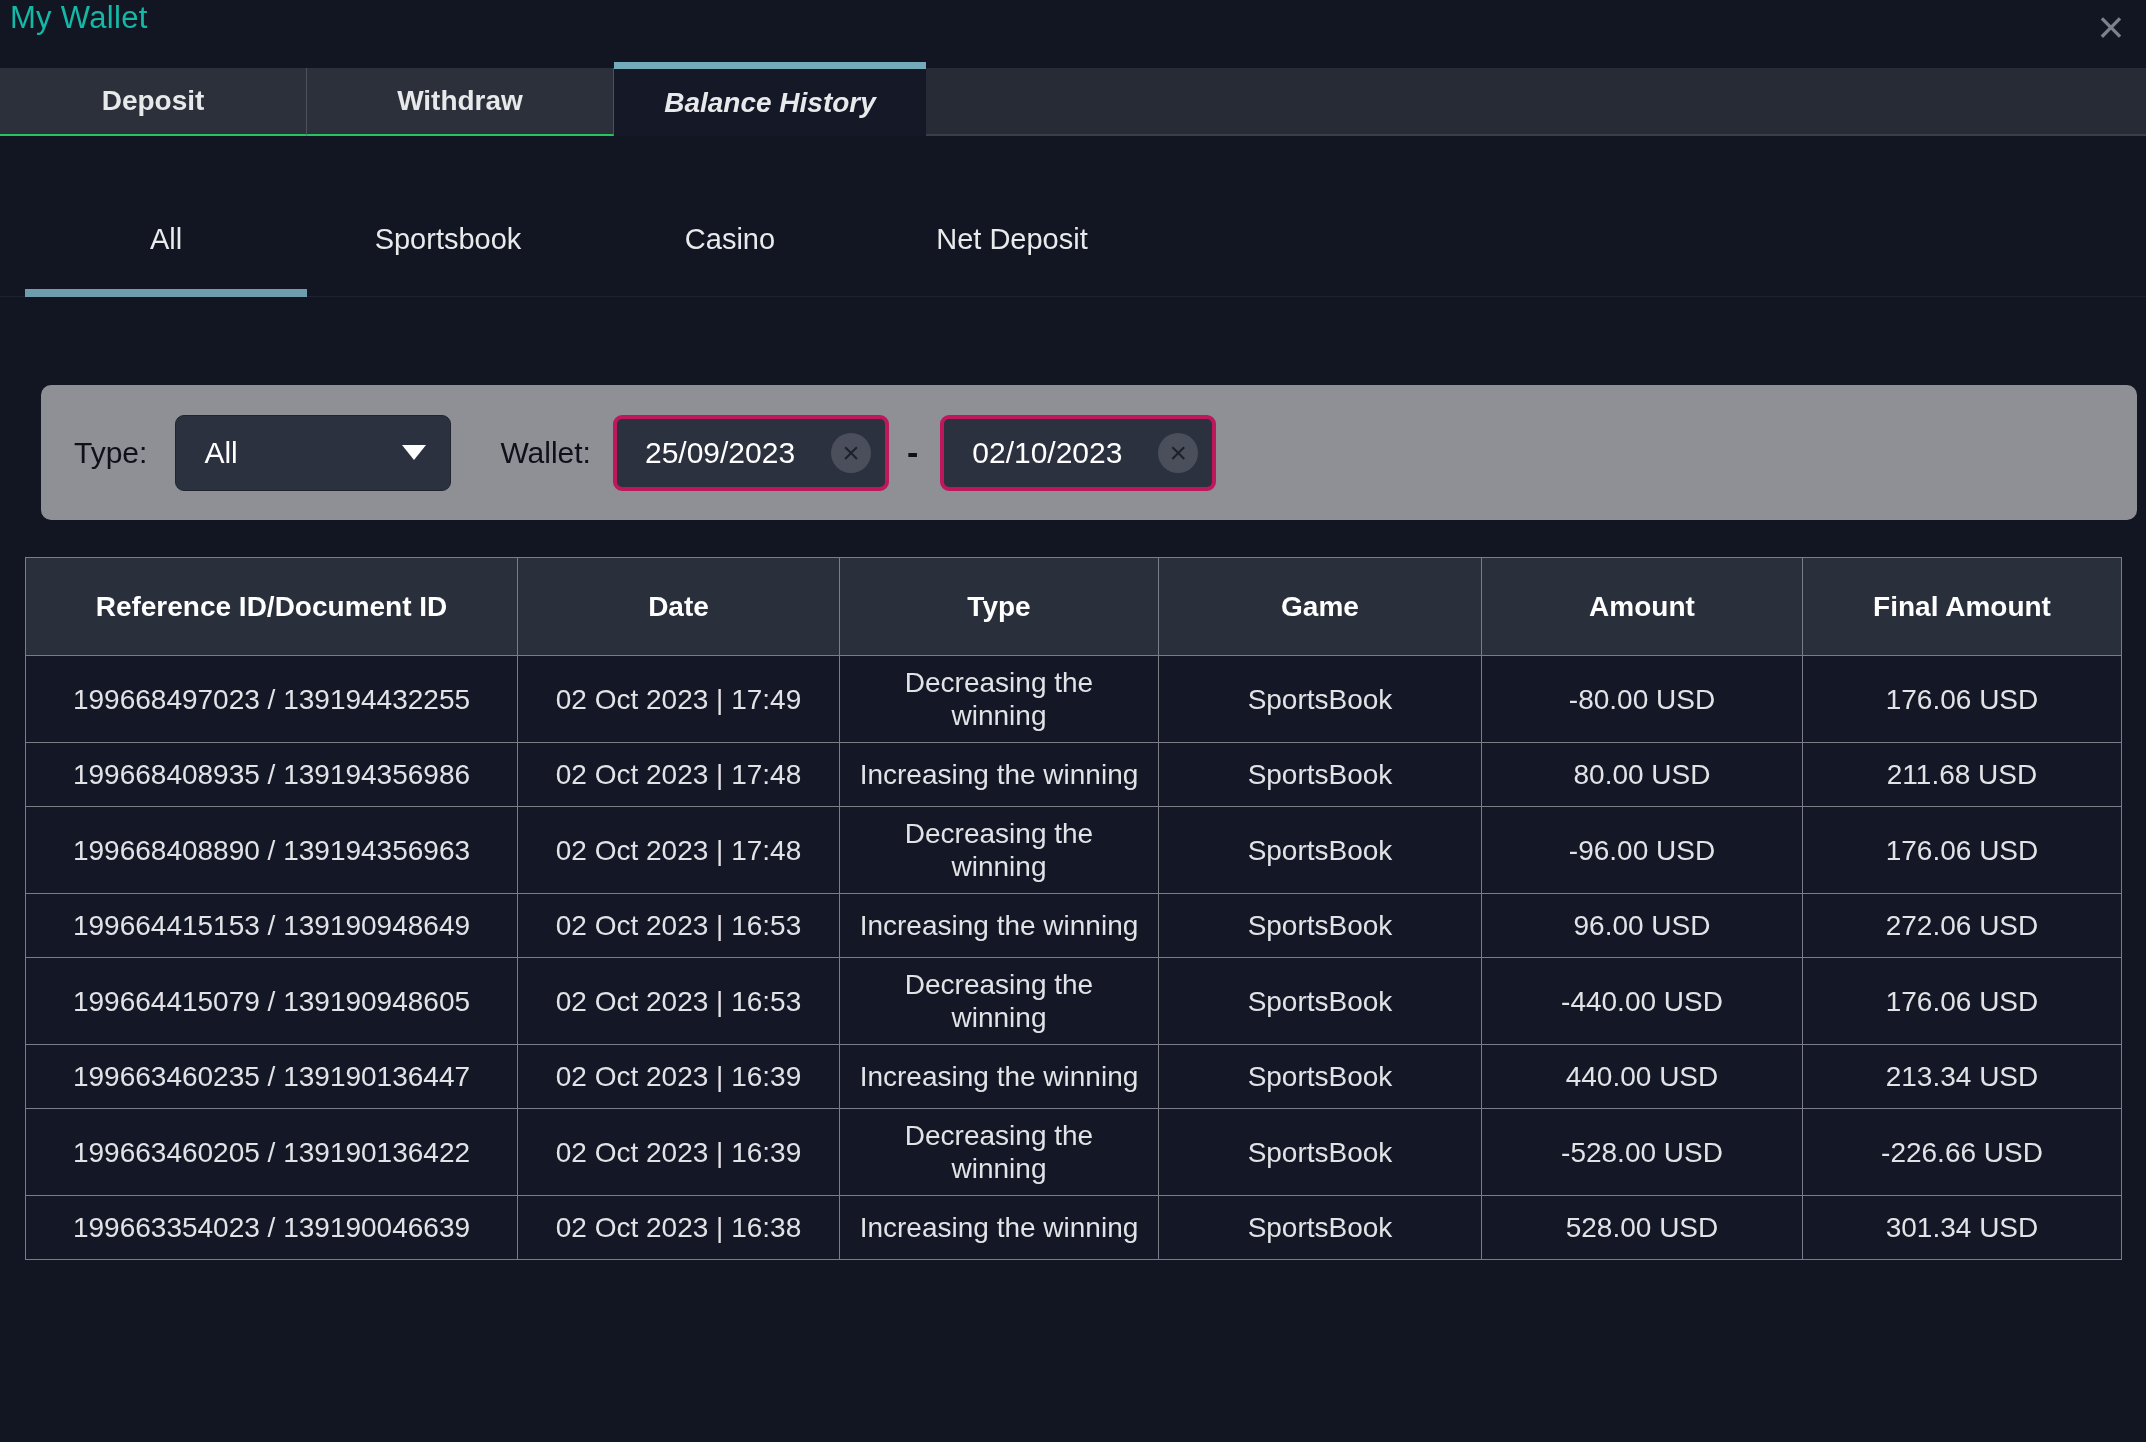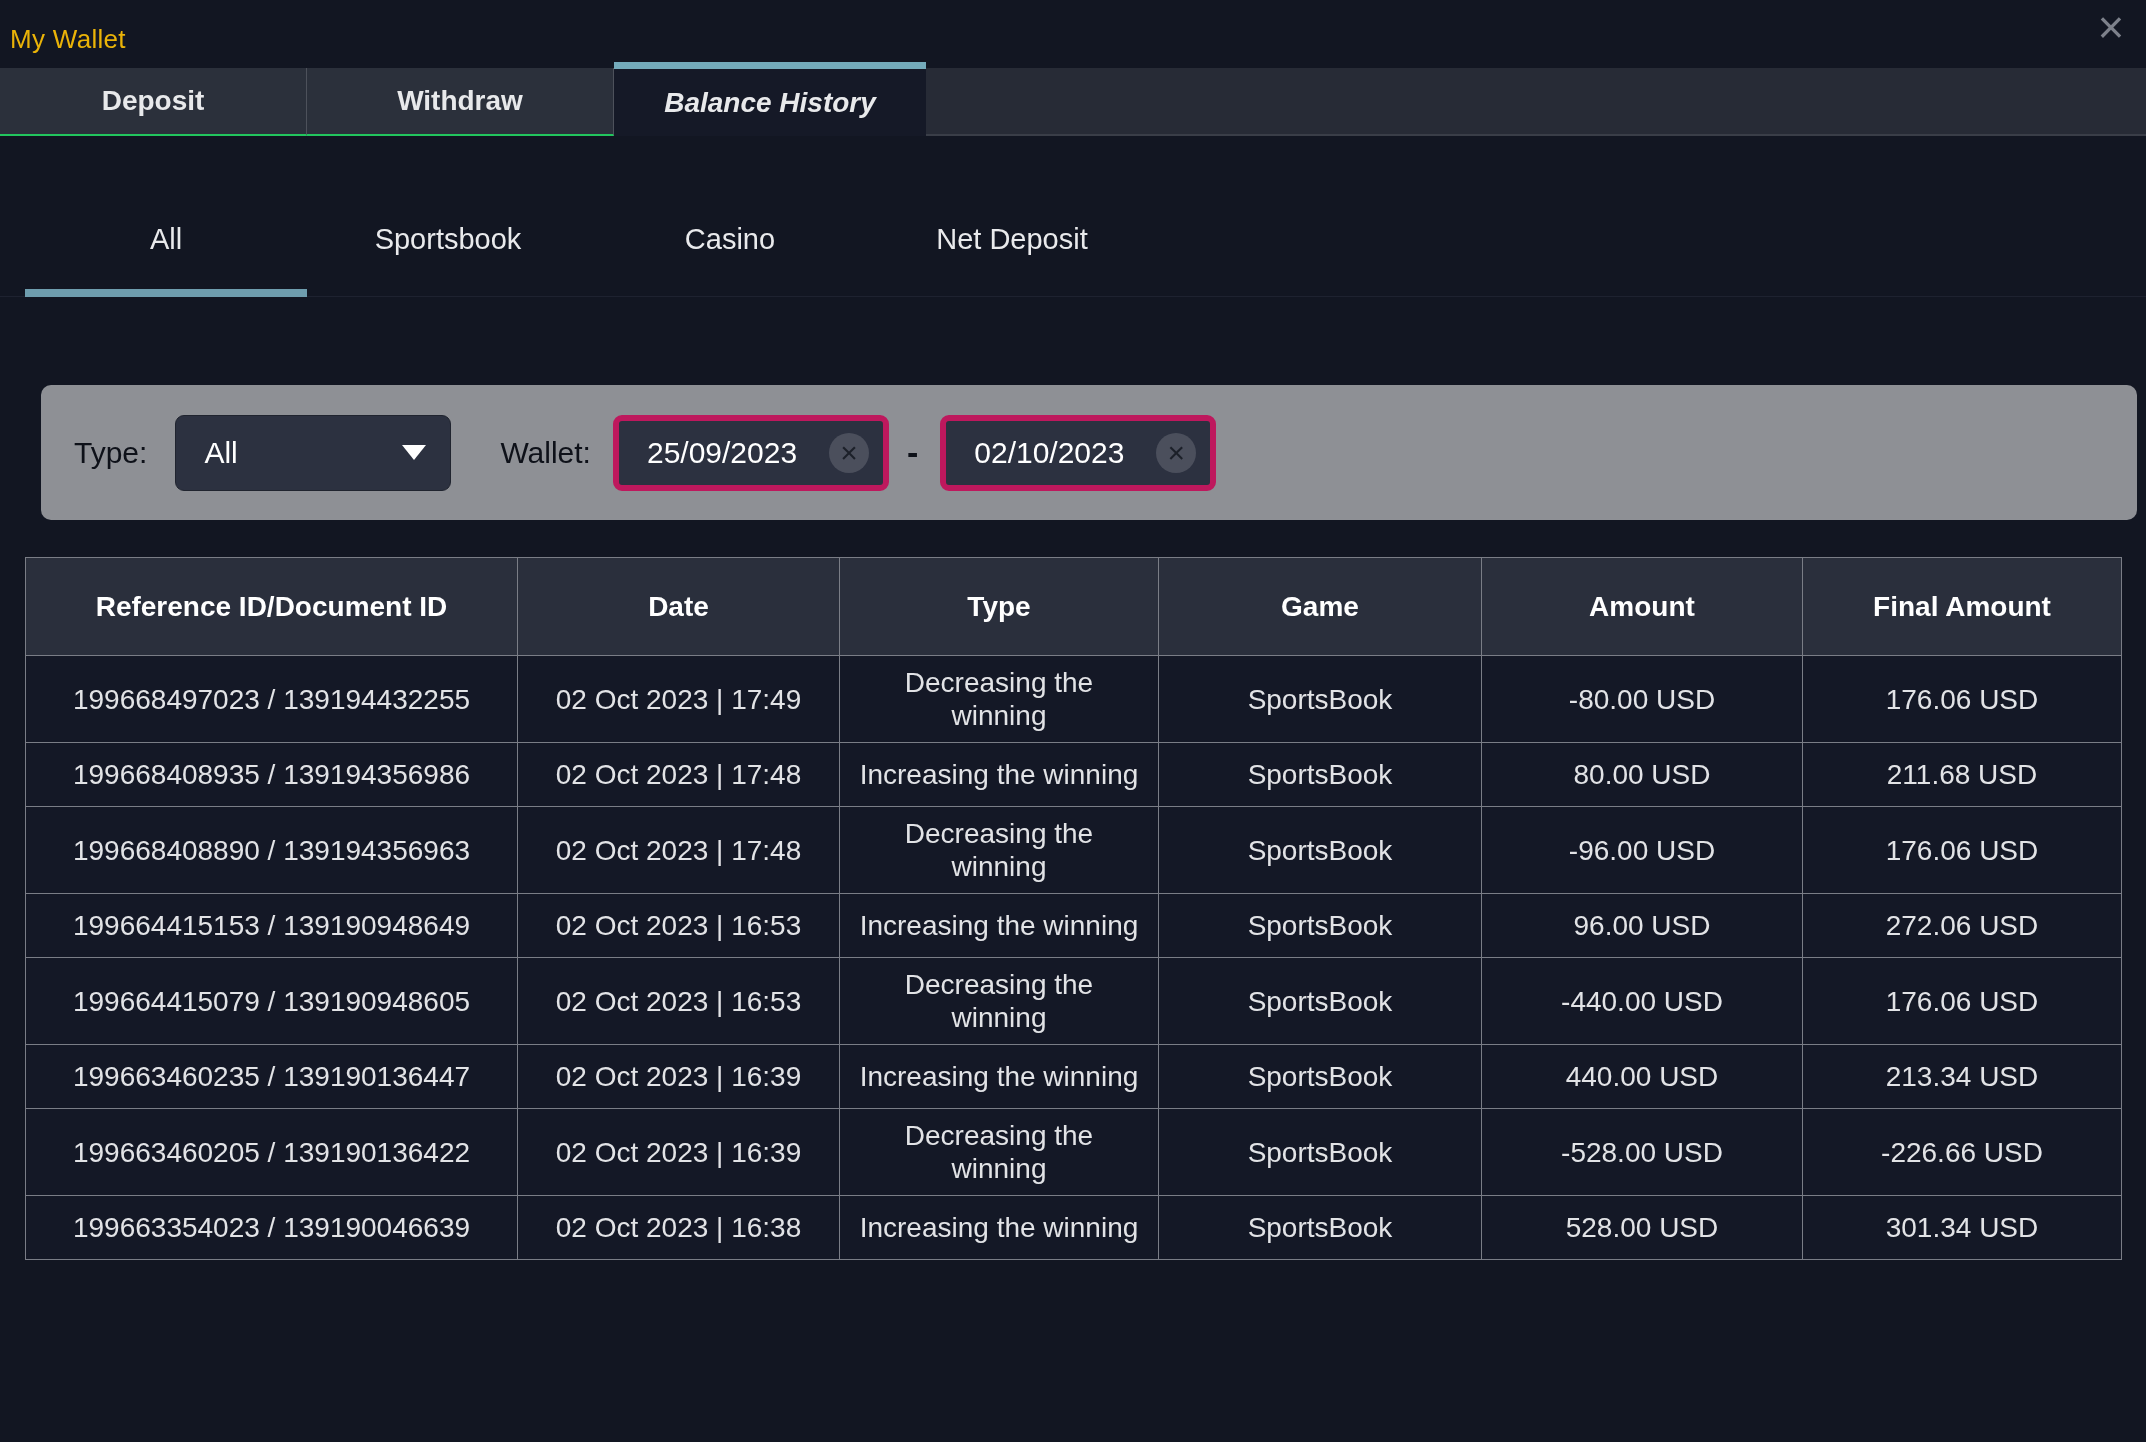--- a/index.html
+++ b/index.html
@@ -6,21 +6,21 @@
   html,body { width:2146px; height:1442px; overflow:hidden; }
   body {
     background:#121622;
     font-family:"Liberation Sans", sans-serif;
     position:relative;
     color:#e2e3e6;
   }
 
   
   .titlebar { position:absolute; left:0; top:0; width:2146px; height:68px; }
-  .title { position:absolute; left:10px; top:24px; font-size:26px; color:#eab308; letter-spacing:.3px; }
+  .title { position:absolute; left:10px; top:0; font-size:31px; color:#14b8a6; letter-spacing:.3px; }
   .close-btn { position:absolute; right:14px; top:6px; width:42px; height:42px;
     display:flex; align-items:center; justify-content:center; cursor:pointer; }
   .close-btn span { font-size:46px; line-height:42px; color:#7d818b; font-weight:400; }
 
   
   .tabstrip { position:absolute; left:0; top:68px; width:2146px; height:68px;
     display:flex; background:#272b36; }
   .tab { width:307px; height:68px; display:flex; align-items:center; justify-content:center;
     background:#2b303b; font-size:28px; font-weight:700; color:#e8e9eb; cursor:pointer;
     border-right:1px solid #4d515b; border-bottom:2px solid #22c55e; }
@@ -40,21 +40,21 @@
     background:#8e9095; border-radius:10px; display:flex; align-items:center; padding-left:33px;margin-left:16px; }
   .flabel { font-size:30px; color:#0e1119; font-weight:500; }
   .dropdown { margin-left:28px; width:276px; height:76px; background:#2c3140;
     border:1px solid #20242f; border-radius:9px; display:flex; align-items:center;
     justify-content:space-between; padding:0 24px 0 28px; cursor:pointer; }
   .dropdown-value { font-size:30px; color:#ffffff; font-weight:500; }
   .caret { width:0; height:0; border-left:12px solid transparent; border-right:12px solid transparent;
     border-top:15px solid #ffffff; }
   .range-label { margin-left:49px; }
   .datebox { margin-left:22px; width:276px; height:76px; background:#2c3140;
-    border:6px solid #be185d; border-radius:9px; display:flex; align-items:center;
+    border:4px solid #be185d; border-radius:9px; display:flex; align-items:center;
     justify-content:space-between; padding:0 14px 0 28px; cursor:text; }
   .date-value { font-size:30px; color:#ffffff; font-weight:500; }
   .clear-btn { width:40px; height:40px; border-radius:50%; background:#4b4f5c; flex:0 0 auto;
     display:flex; align-items:center; justify-content:center; cursor:pointer; }
   .clear-btn span { font-size:30px; color:#1c2029; line-height:40px; }
   .range-dash { margin-left:18px; font-size:34px; font-weight:700; color:#0e1119; }
 
   
   .table-wrap { position:absolute; left:25px; top:557px; width:2096px; }
   table { width:2096px; border-collapse:collapse; table-layout:fixed;padding-left:36px; }

